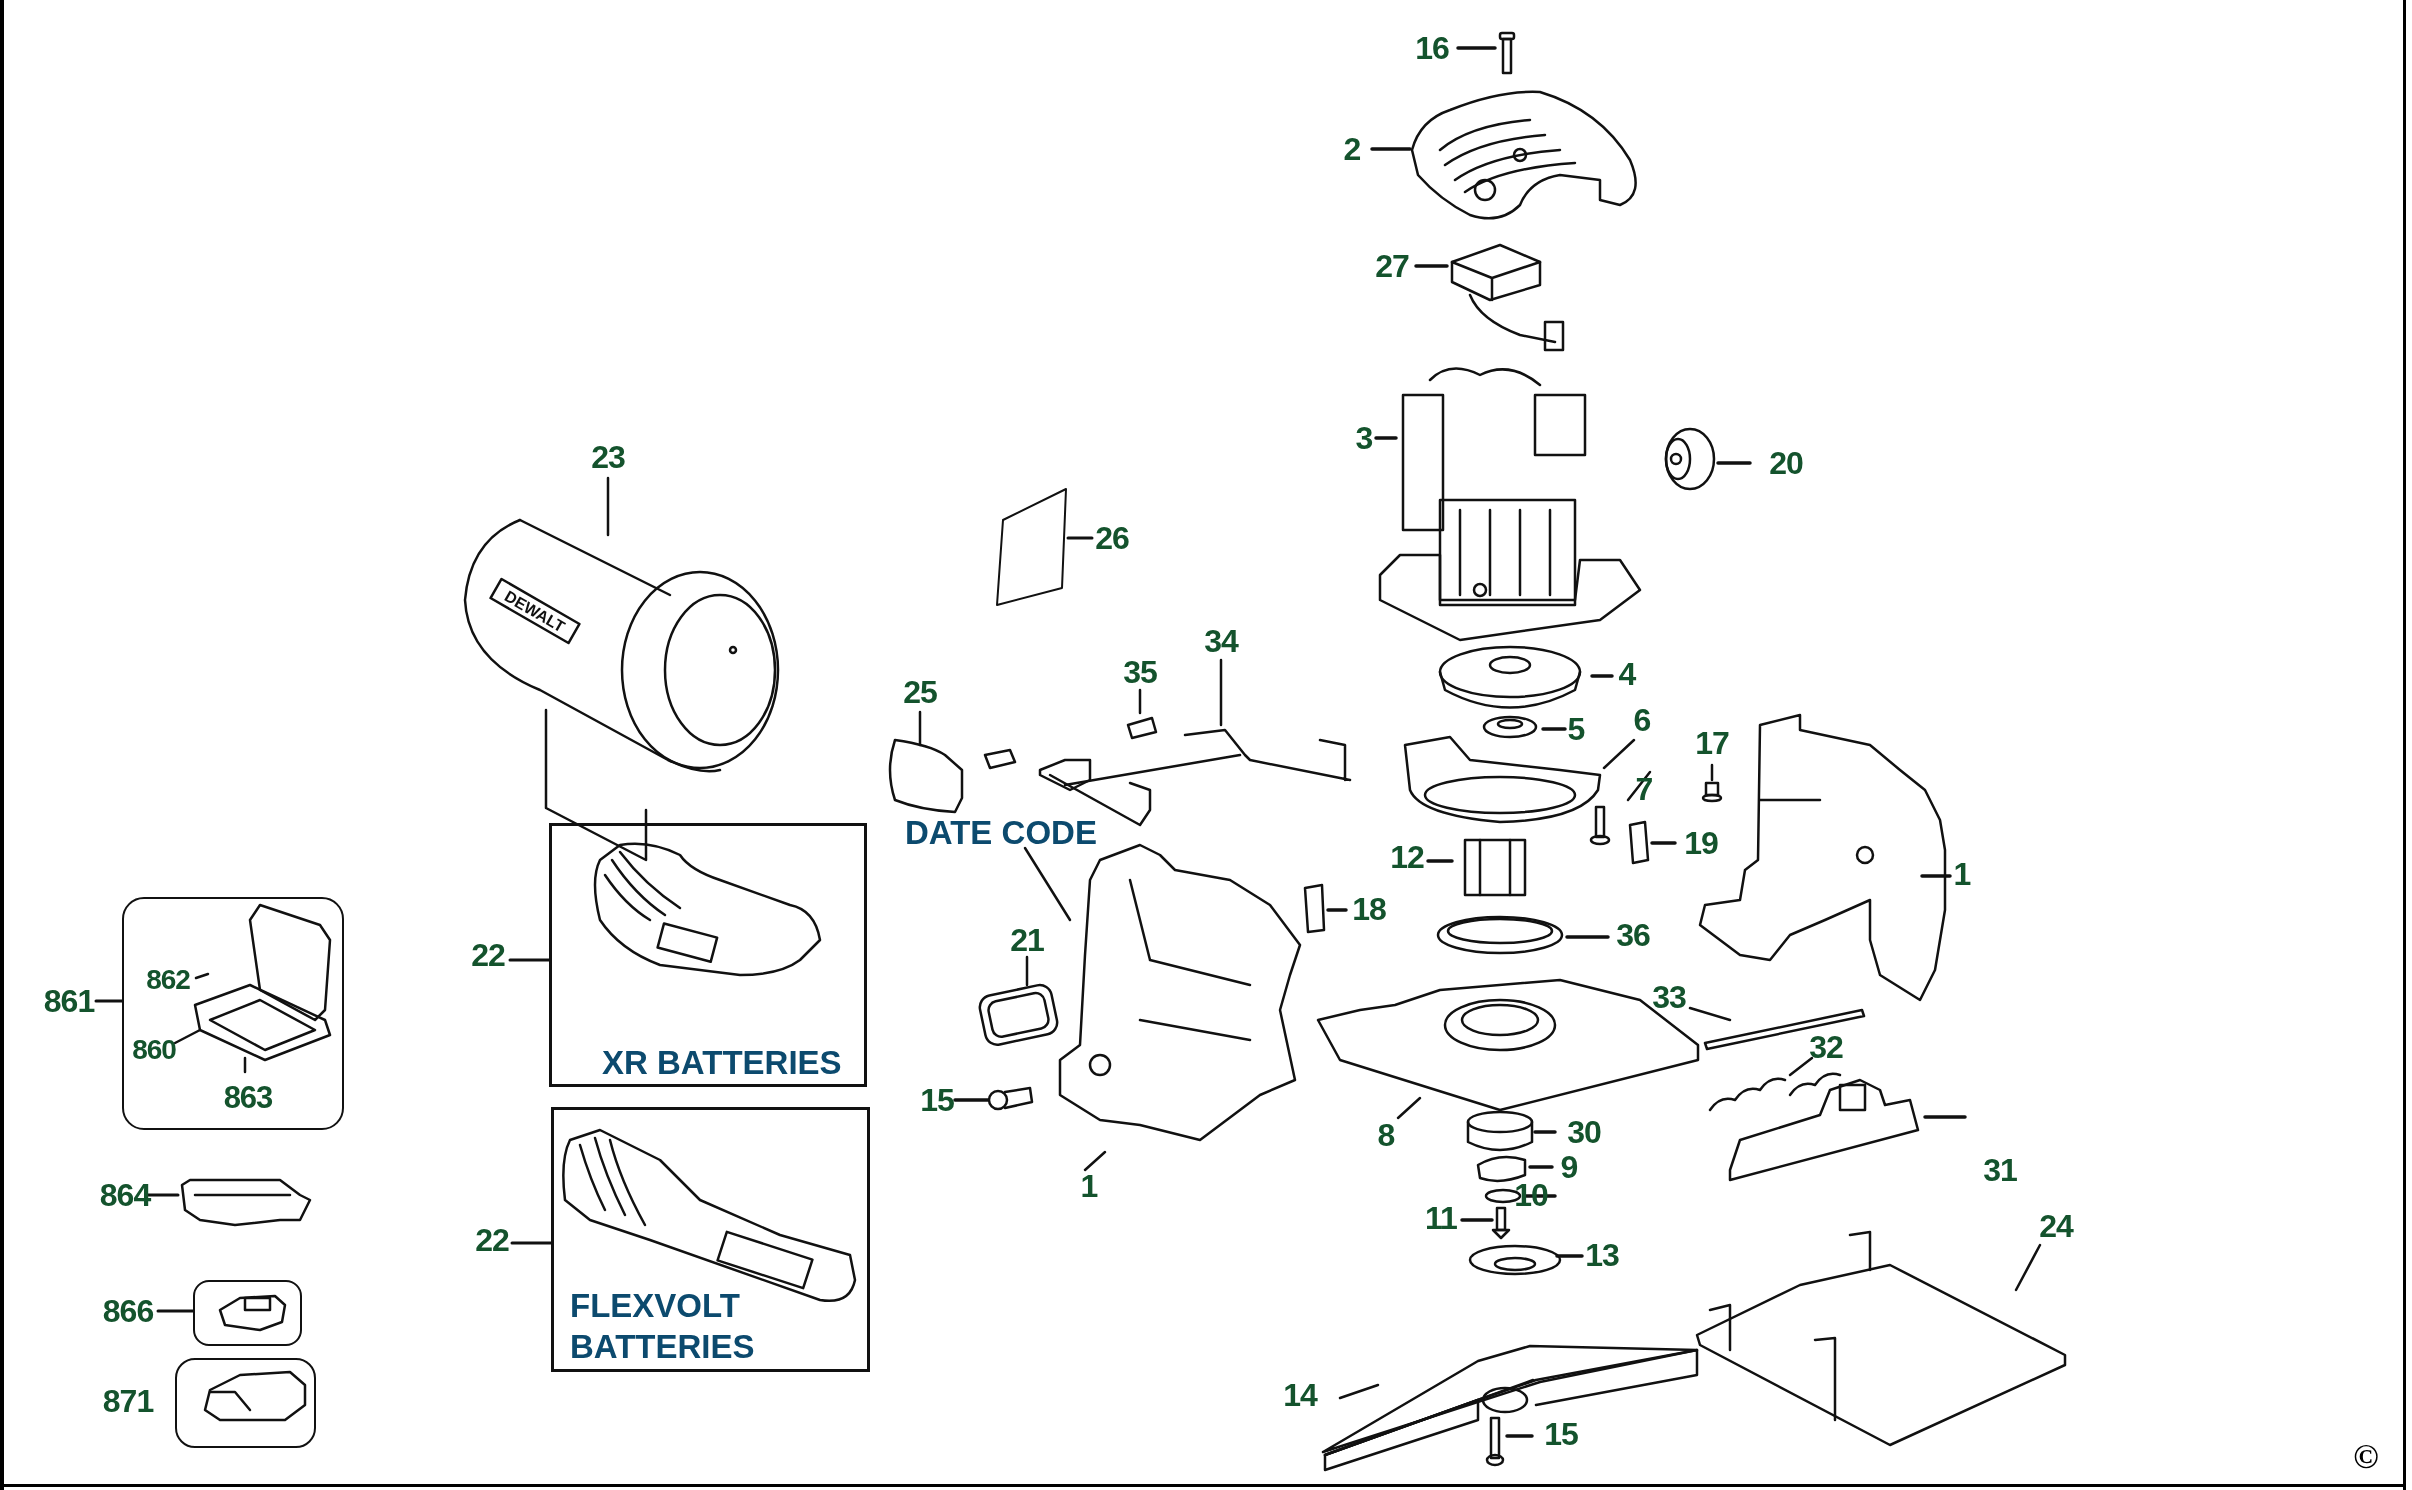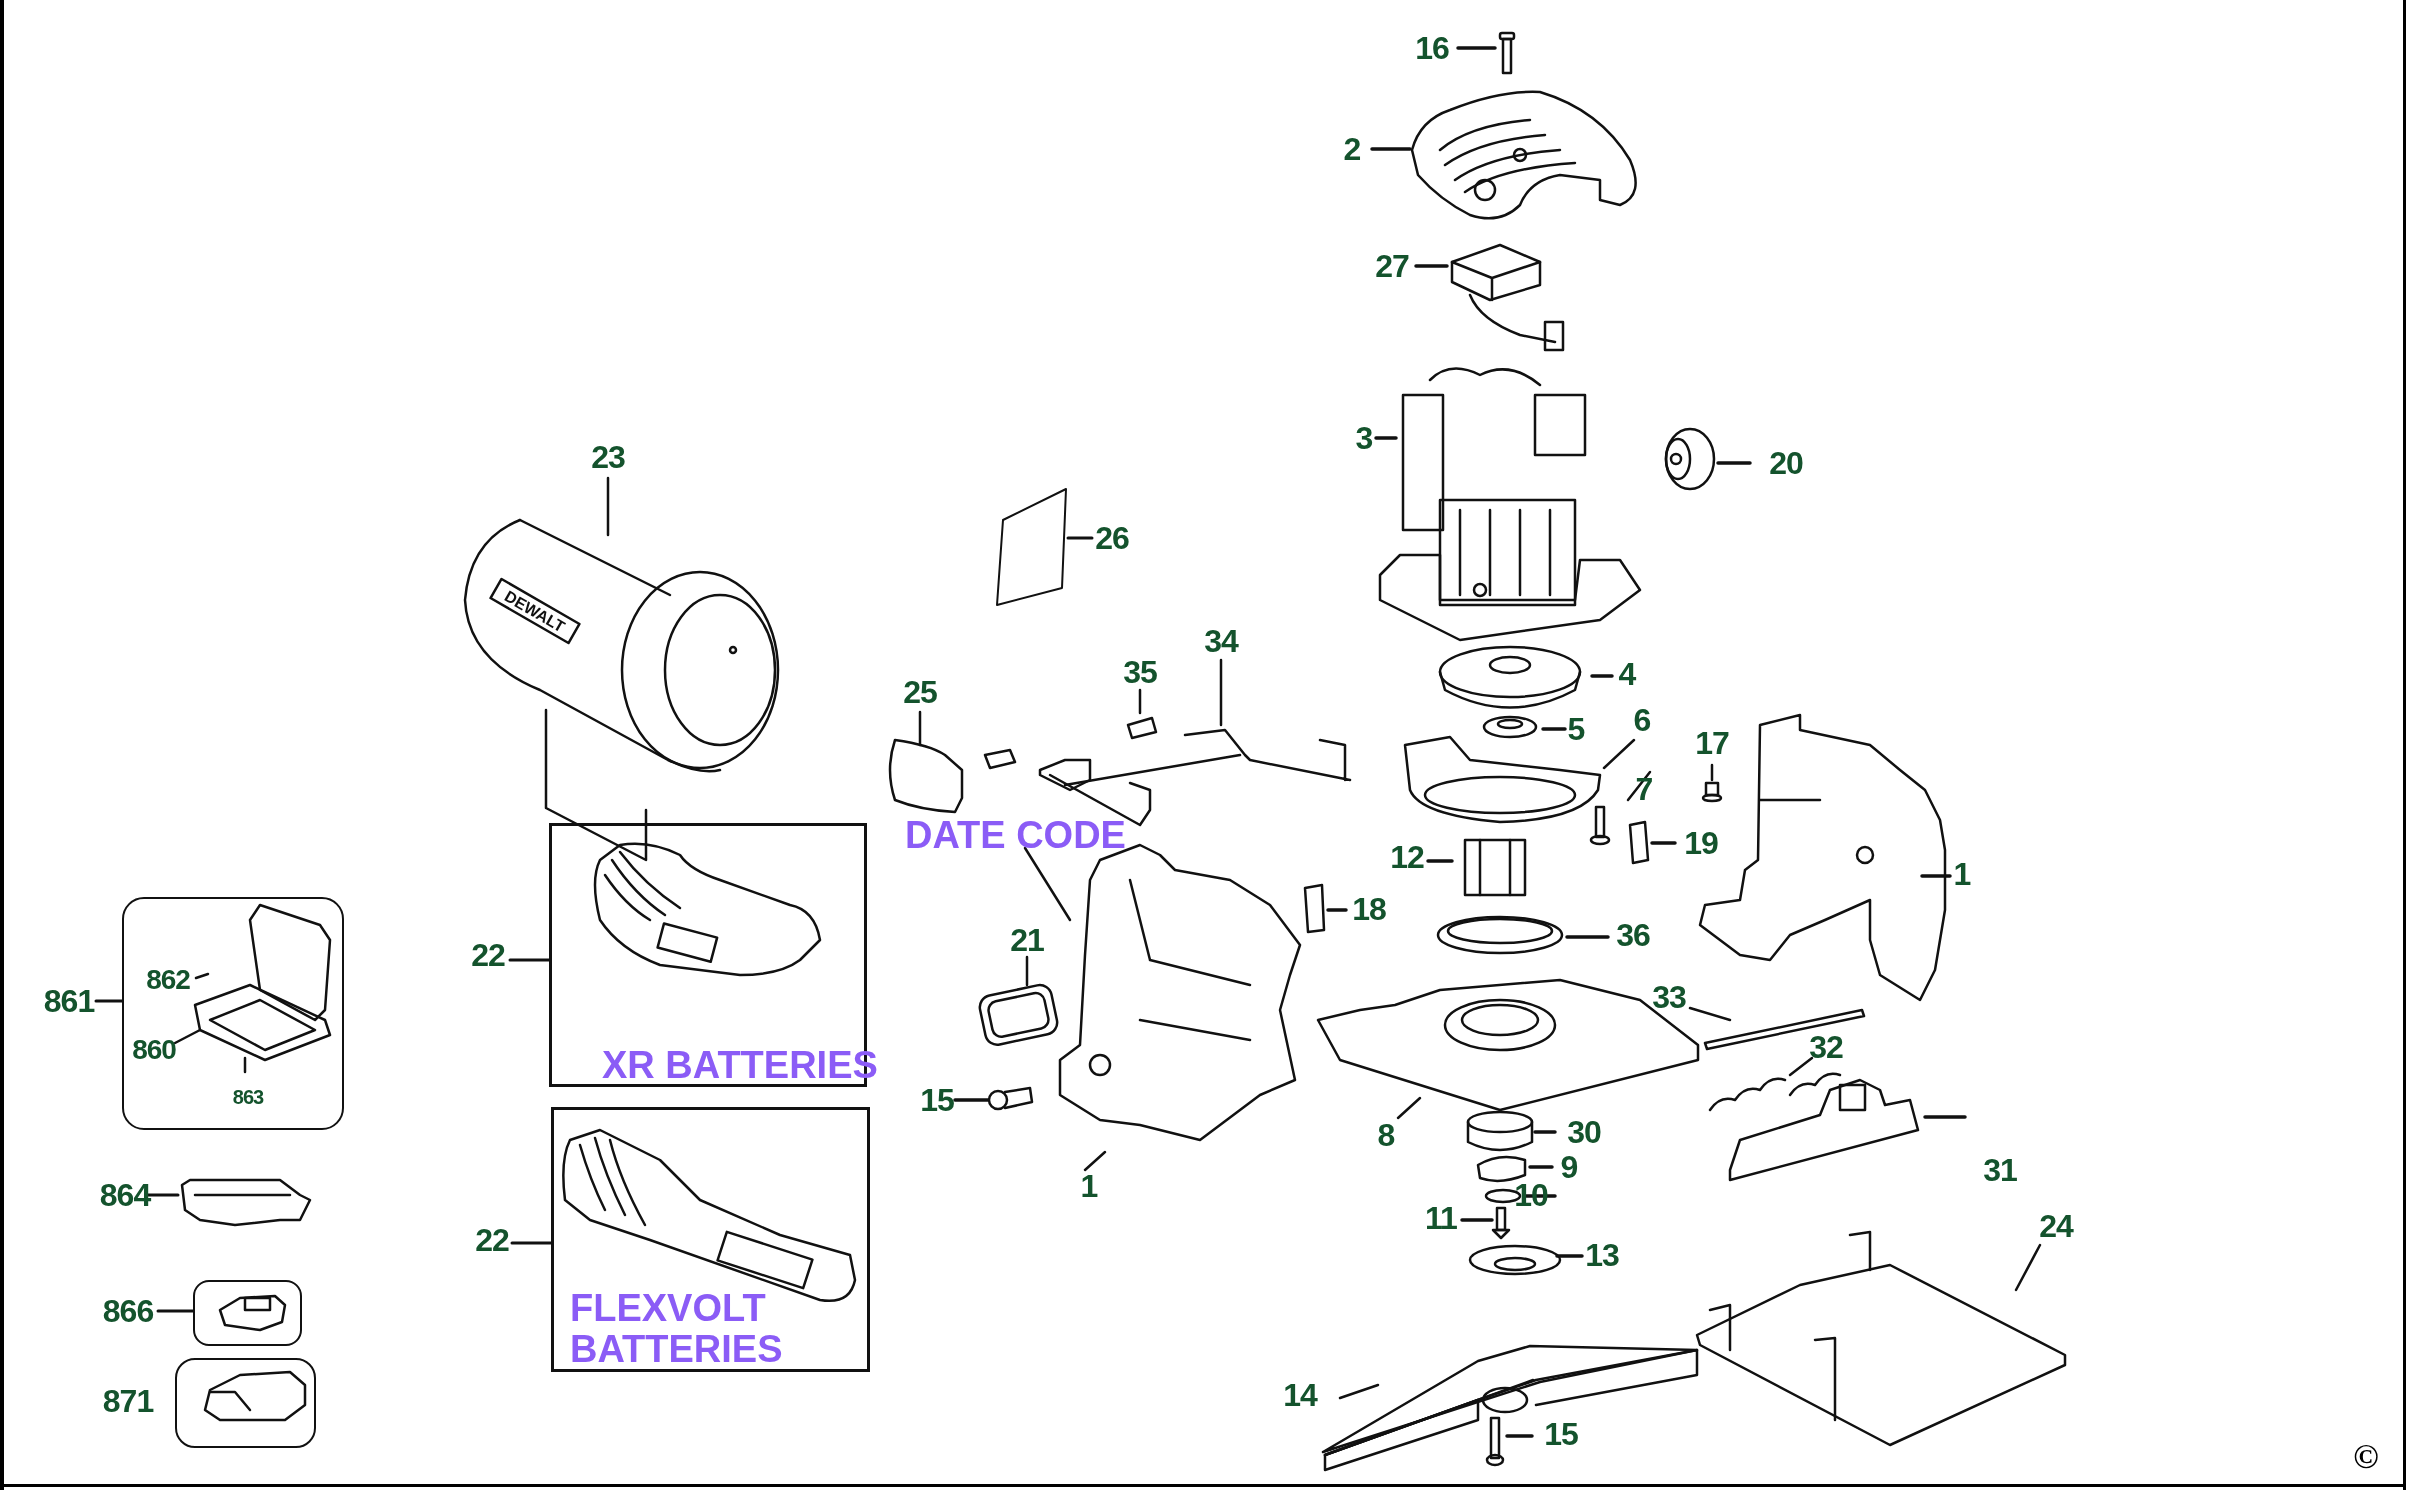--- a/index.html
+++ b/index.html
@@ -5,21 +5,21 @@
   html, body { margin: 0; padding: 0; background: #ffffff; }
   body { width: 2412px; height: 1490px; position: relative; overflow: hidden;
          font-family: "Liberation Sans", "DejaVu Sans", sans-serif; }
   #canvas { position: absolute; left: 0; top: 0; width: 2412px; height: 1490px; }
   .frame-left { position: absolute; left: 0; top: 0; width: 4px; height: 1490px; background: #000; }
   .frame-right { position: absolute; right: 6px; top: 0; width: 3px; height: 1490px; background: #000; }
   .frame-bottom { position: absolute; left: 0; bottom: 3px; width: 2406px; height: 3px; background: #000; }
   .lbl { position: absolute; font-weight: bold; font-size: 32px; color: #14532d; line-height: 1;
          white-space: nowrap; transform: translate(-50%, -50%); letter-spacing: -1px;
          font-family: "Liberation Sans Narrow", "Liberation Sans", sans-serif; }
-  .caption { position: absolute; font-weight: bold; font-size: 38px; color: #8b5cf6; line-height: 1.15;
+  .caption { position: absolute; font-weight: bold; font-size: 33px; color: #0c4a6e; line-height: 1.15;
              white-space: nowrap; font-family: "Liberation Sans", sans-serif; }
   .copy { position: absolute; font-size: 34px; font-family: "Liberation Serif", serif; font-weight: bold;
           transform: translate(-50%, -50%); }
   .box { position: absolute; border: 3px solid #111; background: transparent; }
   .rbox { position: absolute; border: 2px solid #111; border-radius: 22px; }
   svg#art { position: absolute; left: 0; top: 0; }
   svg#art * { vector-effect: non-scaling-stroke; }
 </style>
 </head>
 <body>
@@ -335,21 +335,21 @@
   <div class="lbl" style="left:1701px;top:843px;">19</div>
   <div class="lbl" style="left:1407px;top:857px;">12</div>
   <div class="lbl" style="left:1962px;top:874px;">1</div>
   <div class="lbl" style="left:1369px;top:909px;">18</div>
   <div class="lbl" style="left:1027px;top:940px;">21</div>
   <div class="lbl" style="left:1633px;top:935px;">36</div>
   <div class="lbl" style="left:488px;top:955px;">22</div>
   <div class="lbl" style="left:69px;top:1001px;">861</div>
   <div class="lbl" style="left:168px;top:980px;font-size:28px;">862</div>
   <div class="lbl" style="left:154px;top:1050px;font-size:28px;text-align:right;">860</div>
-  <div class="lbl" style="left:248px;top:1097px;font-size:20px;">863</div>
+  <div class="lbl" style="left:248px;top:1097px;font-size:31px;">863</div>
   <div class="lbl" style="left:1669px;top:997px;">33</div>
   <div class="lbl" style="left:1826px;top:1047px;">32</div>
   <div class="lbl" style="left:937px;top:1100px;">15</div>
   <div class="lbl" style="left:2000px;top:1170px;">31</div>
   <div class="lbl" style="left:1386px;top:1135px;">8</div>
   <div class="lbl" style="left:1584px;top:1132px;">30</div>
   <div class="lbl" style="left:1569px;top:1167px;">9</div>
   <div class="lbl" style="left:1089px;top:1186px;">1</div>
   <div class="lbl" style="left:1531px;top:1195px;">10</div>
   <div class="lbl" style="left:125px;top:1195px;">864</div>

